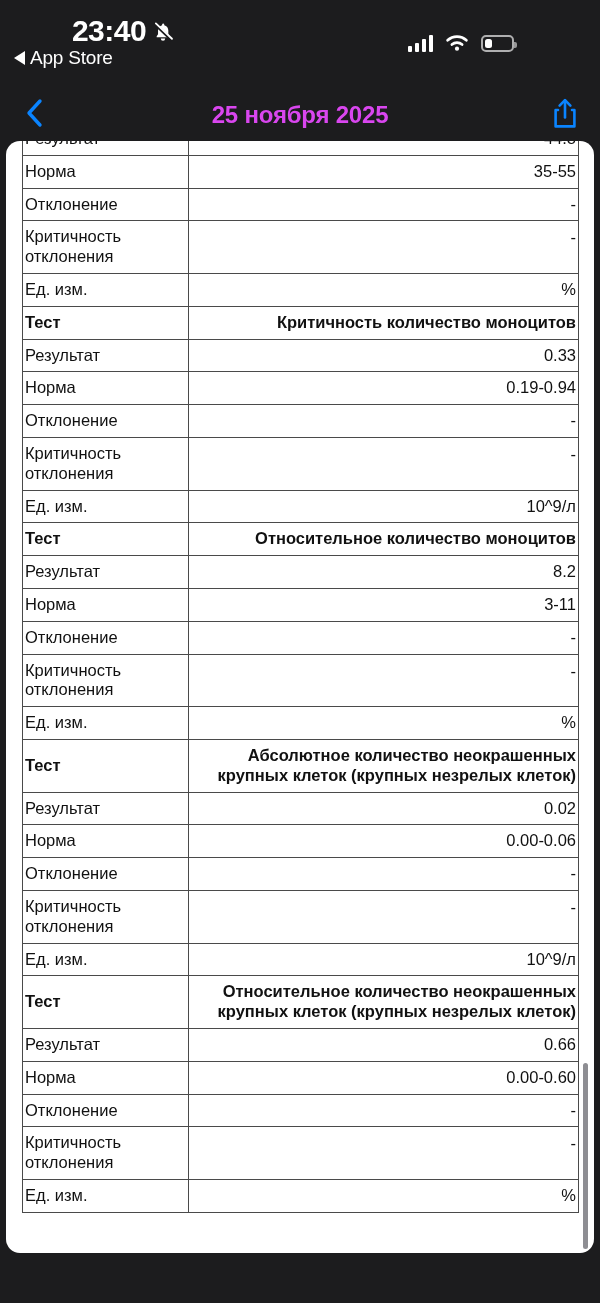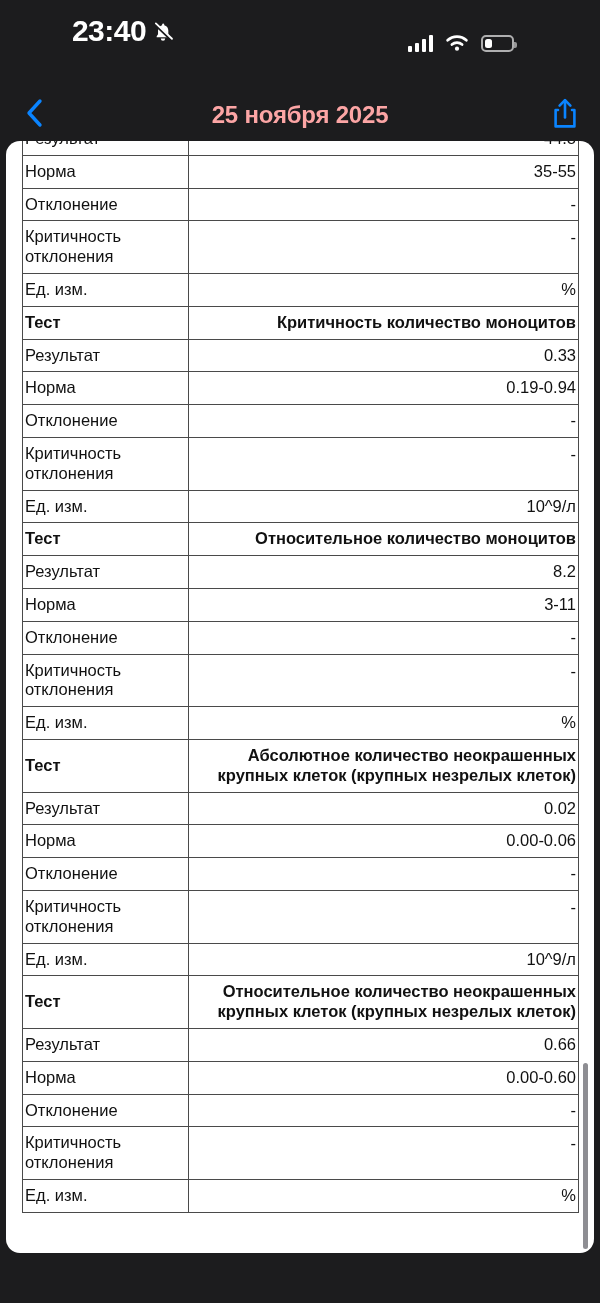--- a/index.html
+++ b/index.html
@@ -147,21 +147,21 @@
     height: 40px;
     display: flex;
     align-items: center;
     justify-content: flex-start;
     cursor: pointer;
   }
 
   .nav-title {
     font-size: 24px;
     font-weight: bold;
-    color: #fca5a5;
+    color: #d946ef;
     letter-spacing: -0.2px;
     position: absolute;
     left: 0; right: 0;
     text-align: center;
     pointer-events: none;
   }
 
   .nav-share-button {
     width: 40px;
     height: 40px;
@@ -250,20 +250,24 @@
       <div class="status-time-row">
         <span class="status-time">23:40</span>
         <span class="bell-muted-icon">
           <svg viewBox="0 0 24 24" width="22" height="24">
             <path d="M12 2.6a1.4 1.4 0 0 1 1.4 1.4v.6c2.6.6 4.4 2.9 4.4 5.7v4.1l1.5 2.1v1.1H5.1v-1.1l1.5-2.1v-4.1c0-2.8 1.8-5.1 4.4-5.7V4A1.4 1.4 0 0 1 12 2.6z" fill="#ffffff"></path>
             <path d="M9.6 19.1h4.8a2.4 2.4 0 0 1-4.8 0z" fill="#ffffff"></path>
             <path d="M3.4 3.4 L21 20.2" stroke="#1c1c1e" stroke-width="3.4" stroke-linecap="round"></path>
             <path d="M4.2 2.6 L21.8 19.4" stroke="#ffffff" stroke-width="2" stroke-linecap="round"></path>
           </svg>
         </span>
+      </div>
+      <div class="status-back-app">
+        <span class="tri-left-icon"></span>
+        <span>App Store</span>
       </div>
     </div>
 
     <div class="status-right">
       <span class="signal-icon">
         <i></i>
           <i></i>
           <i></i>
           <i></i>
       </span>

